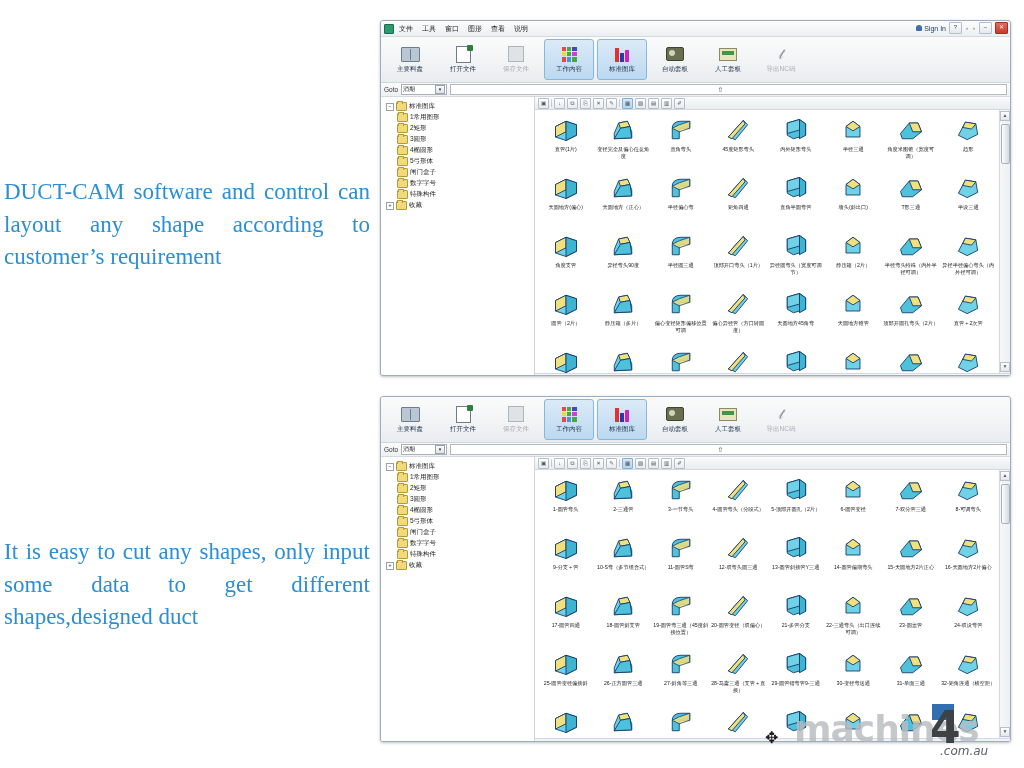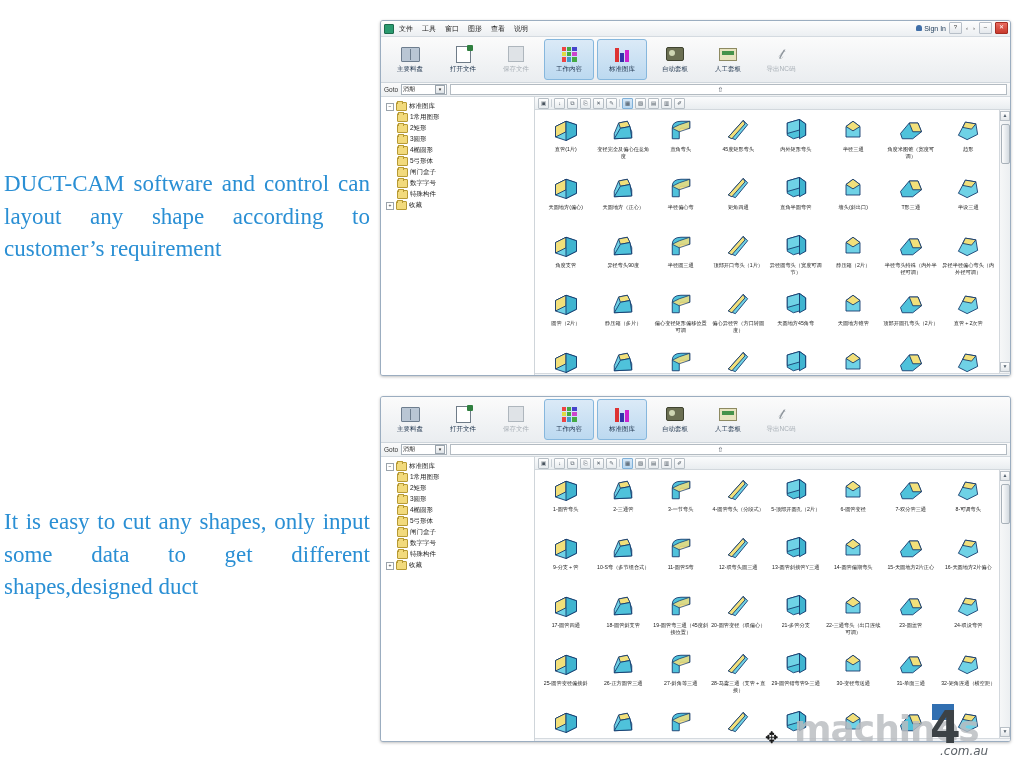--- a/index.html
+++ b/index.html
@@ -4,24 +4,24 @@
 <style>
   html,body{margin:0;padding:0;}
   body{
     width:1024px;height:768px;background:#ffffff;overflow:hidden;
     font-family:"Liberation Sans","DejaVu Sans",sans-serif;position:relative;
   }
   
   .caption{
     position:absolute;left:4px;width:366px;
     color:#2a8fd4;font-family:"Liberation Serif","DejaVu Serif",serif;
-    font-size:23px;line-height:1.42;text-align:justify;
+    font-size:23px;line-height:1.42;text-align:justify;margin-top:8px;
   }
   #cap1{top:168px;}
-  #cap2{top:506px;}
+  #cap2{top:528px;}
 
   
   .win{
     position:absolute;background:#f2f2f2;border:1px solid #9badc0;
     box-shadow:0 1px 3px rgba(0,0,0,.25);border-radius:3px;overflow:hidden;
   }
   #win1{left:380px;top:20px;width:629px;height:354px;}
   #win2{left:380px;top:396px;width:629px;height:344px;}
 
   

